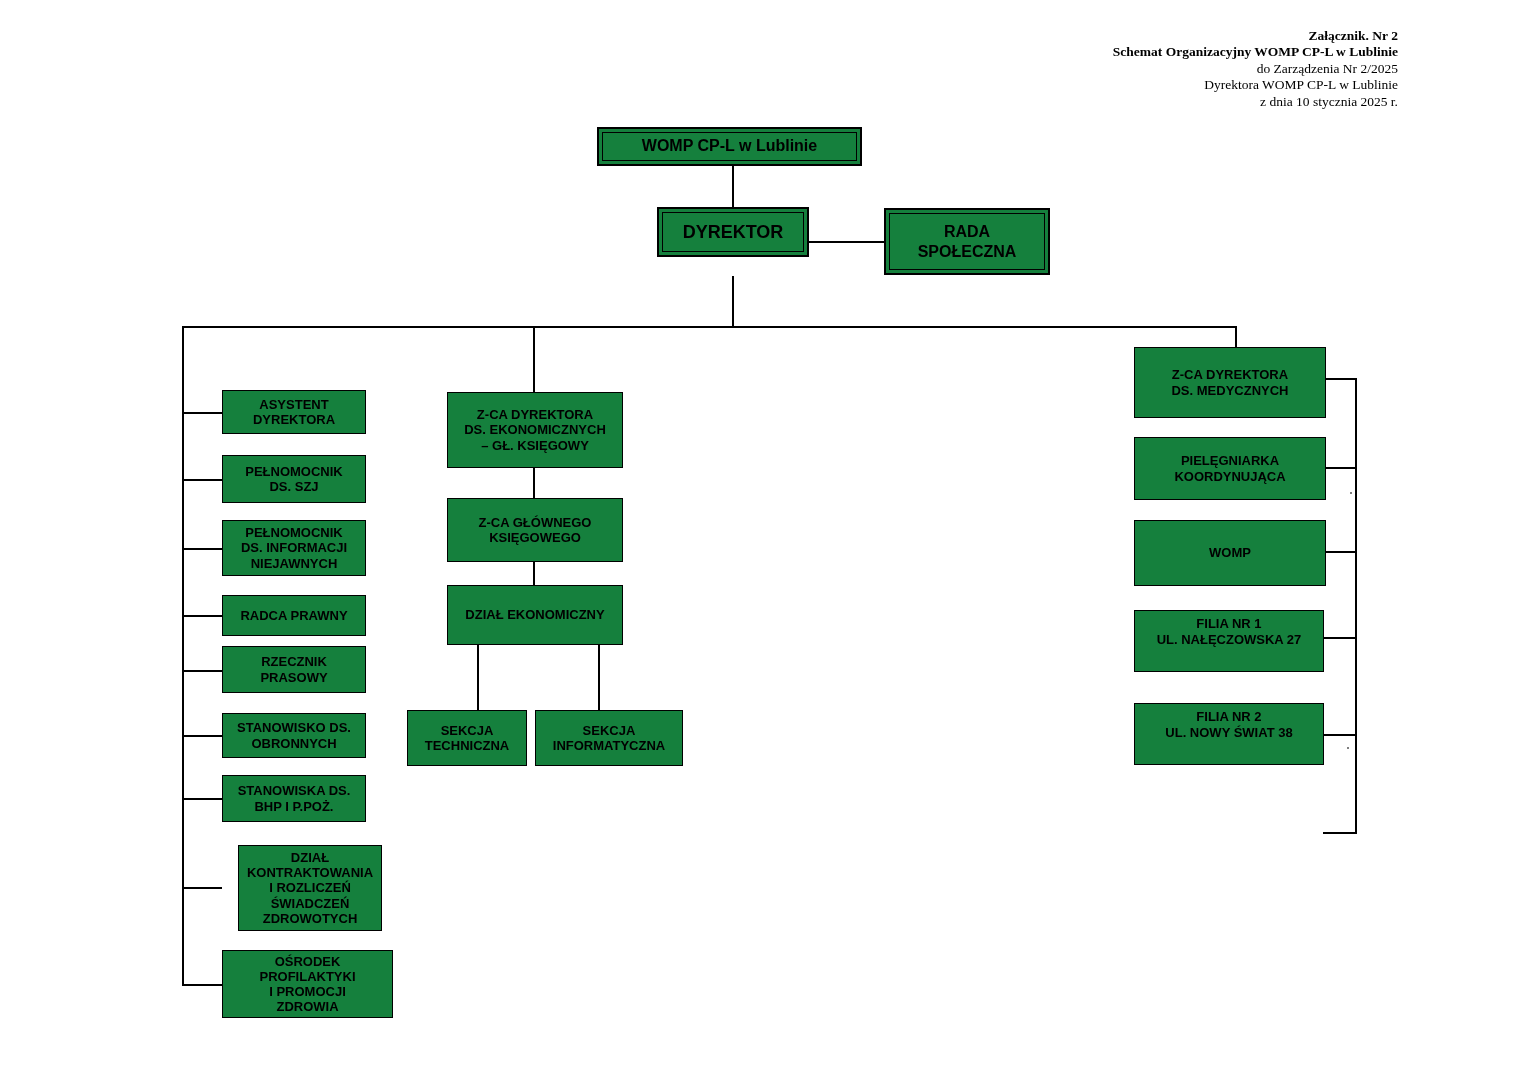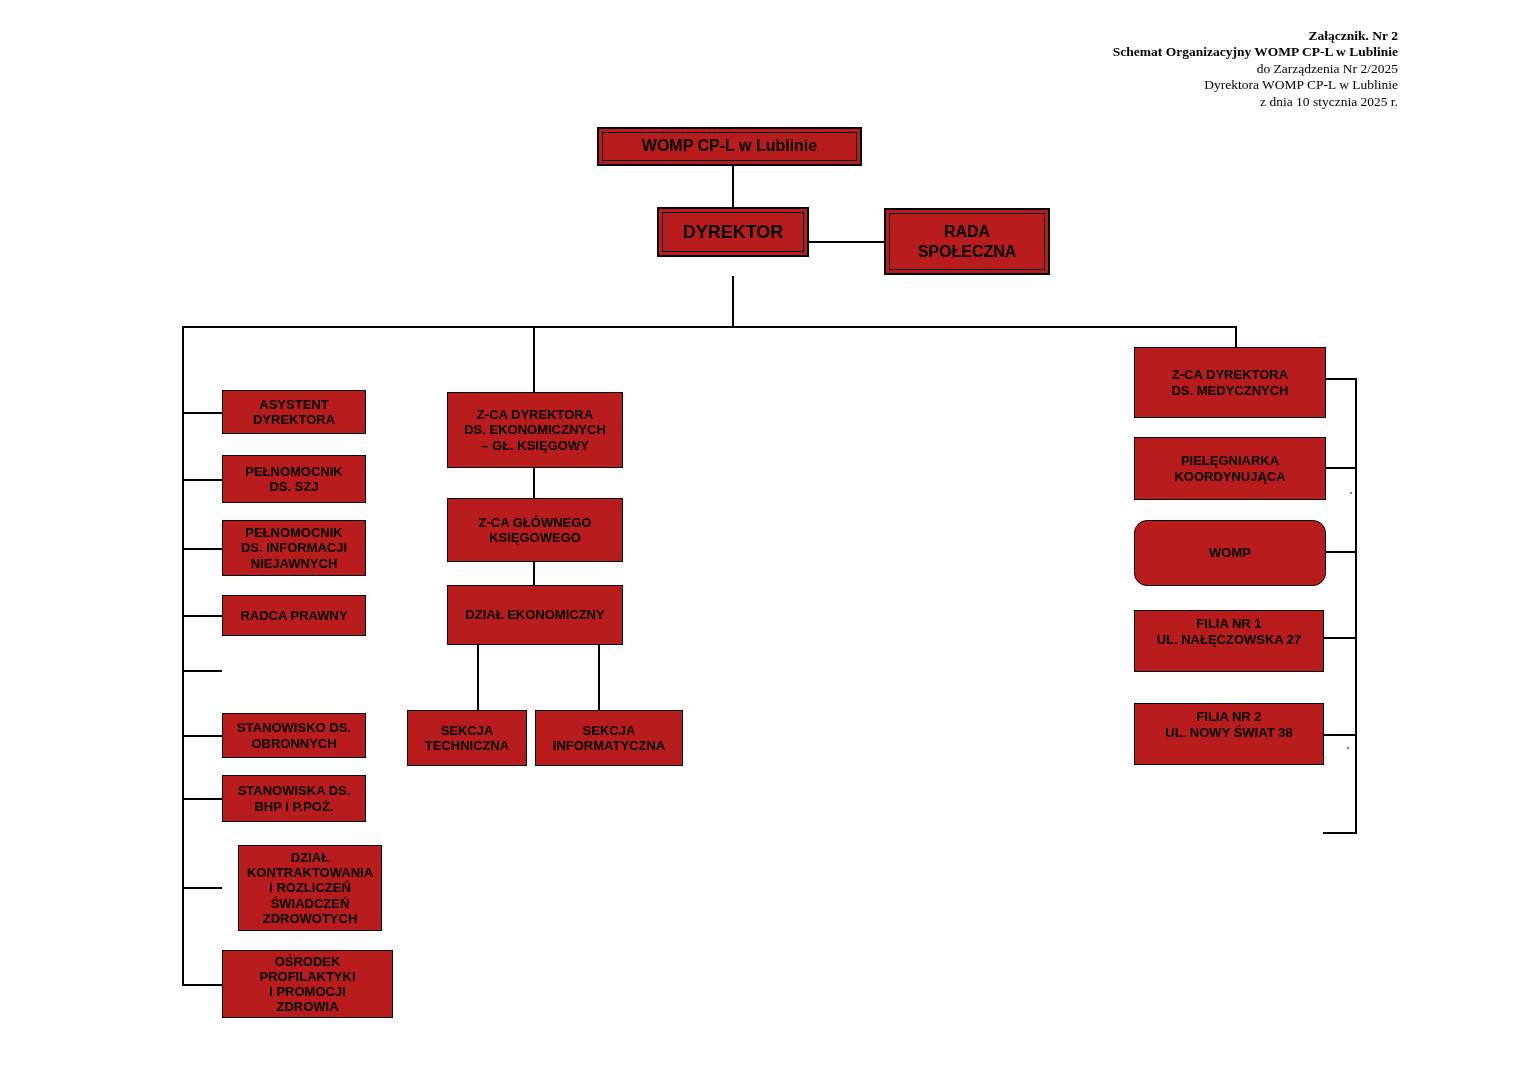--- a/index.html
+++ b/index.html
@@ -6,21 +6,21 @@
   body{width:1523px;height:1077px;position:relative;overflow:hidden;
        font-family:"Liberation Sans",sans-serif;color:#000;}
   .stage{position:absolute;left:0;top:0;width:1523px;height:1077px;background:#ffffff;}
 
   
   .annex{position:absolute;top:28px;right:125px;text-align:right;
          font-family:"Liberation Serif",serif;font-size:13.5px;line-height:16.4px;}
   .annex .b{font-weight:bold;}
 
   
-  .node{position:absolute;box-sizing:border-box;border:1.6px solid #000;background:#b91c1c;
+  .node{position:absolute;box-sizing:border-box;border:1.6px solid #000;background:#15803d;
         display:flex;align-items:center;justify-content:center;text-align:center;
         font-weight:bold;font-size:13px;line-height:1.16;white-space:pre-line;}
   .txt-hi{padding-bottom:19px;}
 
   
   .dbl{border:2.2px solid #000;padding:3px;}
   .dbl .inner{box-sizing:border-box;border:1.6px solid #000;width:100%;height:100%;
         display:flex;align-items:center;justify-content:center;text-align:center;white-space:pre-line;}
   .root-node{font-size:16px;}
   .director-node{font-size:18px;}
@@ -59,20 +59,22 @@
   </div>
 
   <div class="node" style="left:222px;top:390px;width:144px;height:44px;">ASYSTENT
 DYREKTORA</div>
   <div class="node" style="left:222px;top:455px;width:144px;height:48px;">PEŁNOMOCNIK
 DS. SZJ</div>
   <div class="node" style="left:222px;top:520px;width:144px;height:56px;">PEŁNOMOCNIK
 DS. INFORMACJI
 NIEJAWNYCH</div>
   <div class="node" style="left:222px;top:595px;width:144px;height:41px;">RADCA PRAWNY</div>
+  <div class="node" style="left:222px;top:646px;width:144px;height:47px;">RZECZNIK
+PRASOWY</div>
   <div class="node" style="left:222px;top:713px;width:144px;height:45px;">STANOWISKO DS.
 OBRONNYCH</div>
   <div class="node" style="left:222px;top:775px;width:144px;height:47px;">STANOWISKA DS.
 BHP I P.POŻ.</div>
   <div class="node" style="left:222px;top:845px;width:144px;height:86px;margin-left:16px;">DZIAŁ
 KONTRAKTOWANIA
 I ROZLICZEŃ
 ŚWIADCZEŃ
 ZDROWOTYCH</div>
   <div class="node" style="left:222px;top:950px;width:171px;height:68px;">OŚRODEK
@@ -88,21 +90,21 @@
   <div class="node" style="left:447px;top:585px;width:176px;height:60px;">DZIAŁ EKONOMICZNY</div>
   <div class="node" style="left:407px;top:710px;width:120px;height:56px;">SEKCJA
 TECHNICZNA</div>
   <div class="node" style="left:535px;top:710px;width:148px;height:56px;">SEKCJA
 INFORMATYCZNA</div>
 
   <div class="node" style="left:1134px;top:347px;width:192px;height:71px;">Z-CA DYREKTORA
 DS. MEDYCZNYCH</div>
   <div class="node" style="left:1134px;top:437px;width:192px;height:63px;">PIELĘGNIARKA
 KOORDYNUJĄCA</div>
-  <div class="node" style="left:1134px;top:520px;width:192px;height:66px;border-radius:13px;">WOMP</div>
+  <div class="node" style="left:1134px;top:520px;width:192px;height:66px;">WOMP</div>
   <div class="node txt-hi" style="left:1134px;top:610px;width:190px;height:62px;">FILIA NR 1
 UL. NAŁĘCZOWSKA 27</div>
   <div class="node txt-hi" style="left:1134px;top:703px;width:190px;height:62px;">FILIA NR 2
 UL. NOWY ŚWIAT 38</div>
 
   <div class="vline" style="left:732px;top:166px;height:43px;"></div>
   <div class="hline" style="left:809px;top:241px;width:75px;"></div>
   <div class="vline" style="left:732px;top:276px;height:50px;"></div>
   <div class="hline" style="left:182px;top:326px;width:1054px;"></div>
 

